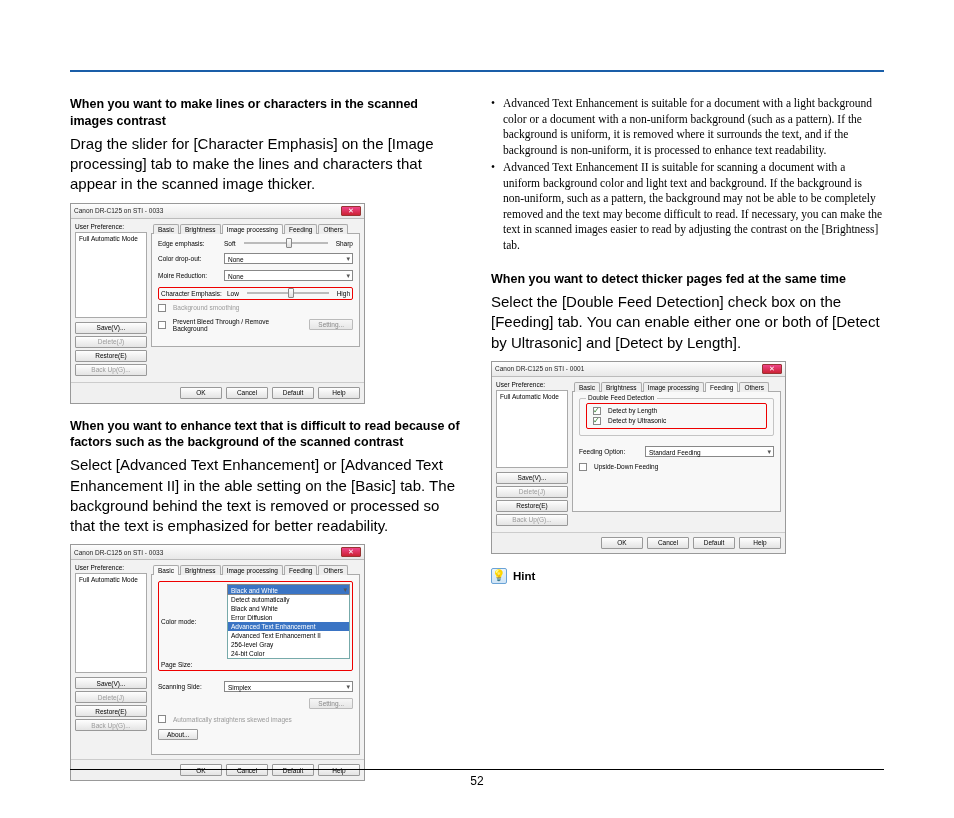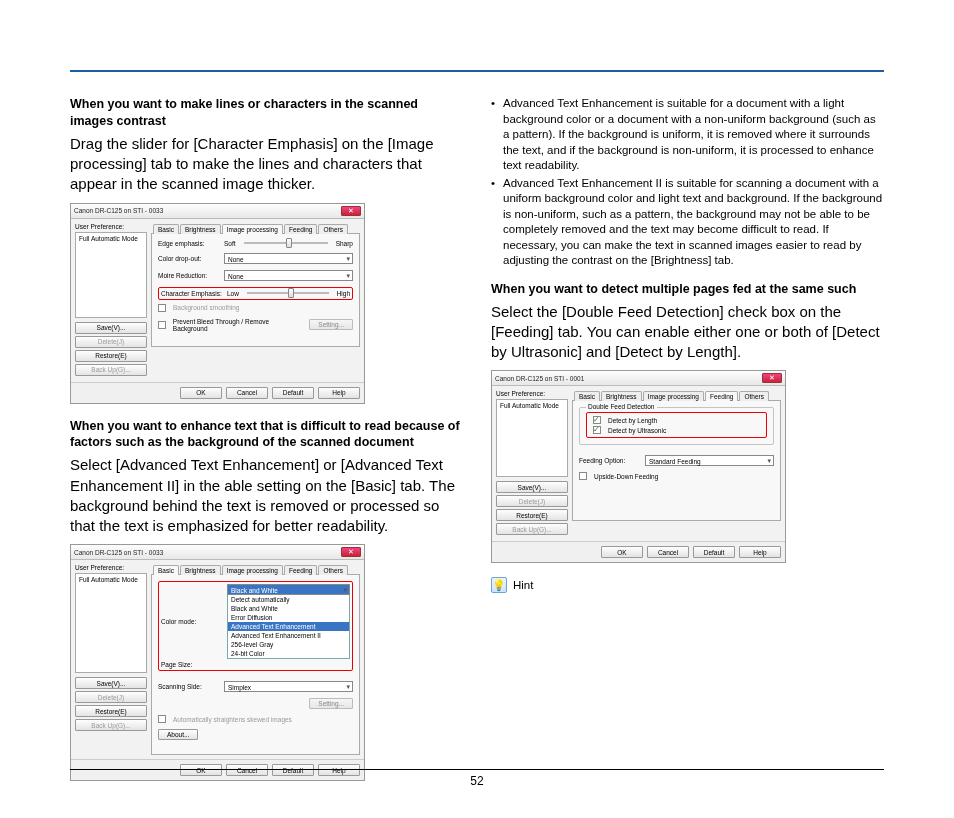--- a/index.html
+++ b/index.html
@@ -42,21 +42,22 @@
     line-height: 1.35;
     margin-bottom: 4px;
   }
   .para {
     font-size: 15px;
     line-height: 1.35;
     margin-bottom: 8px;
   }
   ul.bullets {
     list-style: none;
-    margin-bottom: 12px;
+    margin-bottom: 18px;
+    font-family: Liberation Serif, serif;
   }
   ul.bullets li {
     position: relative;
     padding-left: 12px;
     font-size: 11.5px;
     line-height: 1.35;
     margin-bottom: 2px;
   }
   ul.bullets li::before {
     content: "•";
@@ -291,21 +292,21 @@
         </div>
       </div>
       <div class="bot-btns">
         <div class="btn">OK</div>
         <div class="btn">Cancel</div>
         <div class="btn">Default</div>
         <div class="btn">Help</div>
       </div>
     </div>
 
-    <div class="heading">When you want to enhance text that is difficult to read because of factors such as the background of the scanned document</div>
+    <div class="heading">When you want to enhance text that is difficult to read because of factors such as the background of the scanned contrast</div>
     <div class="para">Select [Advanced Text Enhancement] or [Advanced Text Enhancement II] in the able setting on the [Basic] tab. The background behind the text is removed or processed so that the text is emphasized for better readability.</div>
 
     <div class="dlg">
       <div class="dlg-title">
         <span>Canon DR-C125 on STI - 0033</span>
         <span class="dlg-close">✕</span>
       </div>
       <div class="dlg-body">
         <div class="dlg-left">
           <div class="up-label">User Preference:</div>
@@ -369,21 +370,21 @@
         <div class="btn">Help</div>
       </div>
     </div>
   </div>
 
   <div class="col">
     <ul class="bullets">
       <li>Advanced Text Enhancement is suitable for a document with a light background color or a document with a non-uniform background (such as a pattern). If the background is uniform, it is removed where it surrounds the text, and if the background is non-uniform, it is processed to enhance text readability.</li>
       <li>Advanced Text Enhancement II is suitable for scanning a document with a uniform background color and light text and background. If the background is non-uniform, such as a pattern, the background may not be able to be completely removed and the text may become difficult to read. If necessary, you can make the text in scanned images easier to read by adjusting the contrast on the [Brightness] tab.</li>
     </ul>
-    <div class="heading">When you want to detect multiple pages fed at the same such</div>
+    <div class="heading">When you want to detect thicker pages fed at the same time</div>
     <div class="para">Select the [Double Feed Detection] check box on the [Feeding] tab. You can enable either one or both of [Detect by Ultrasonic] and [Detect by Length].</div>
 
     <div class="dlg">
       <div class="dlg-title">
         <span>Canon DR-C125 on STI - 0001</span>
         <span class="dlg-close">✕</span>
       </div>
       <div class="dlg-body">
         <div class="dlg-left">
           <div class="up-label">User Preference:</div>
@@ -429,19 +430,19 @@
       <div class="bot-btns">
         <div class="btn">OK</div>
         <div class="btn">Cancel</div>
         <div class="btn">Default</div>
         <div class="btn">Help</div>
       </div>
     </div>
 
     <div class="hint-row">
       <div class="hint-icon">💡</div>
-      <div style="font-weight:normal">Hint</div>
+      <div style="font-weight:bold">Hint</div>
     </div>
   </div>
 </div>
 
 <div class="bottom-rule"></div>
 <div class="page-number">52</div>
 
 </body></html>

